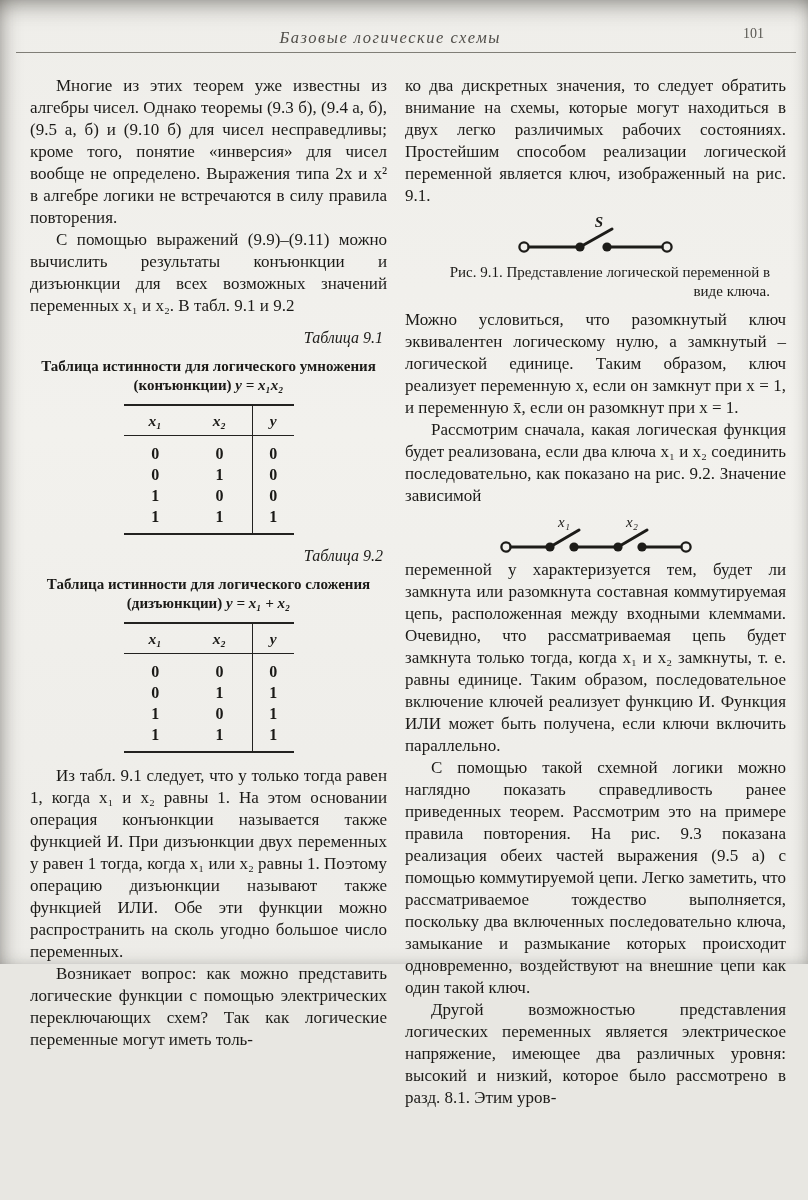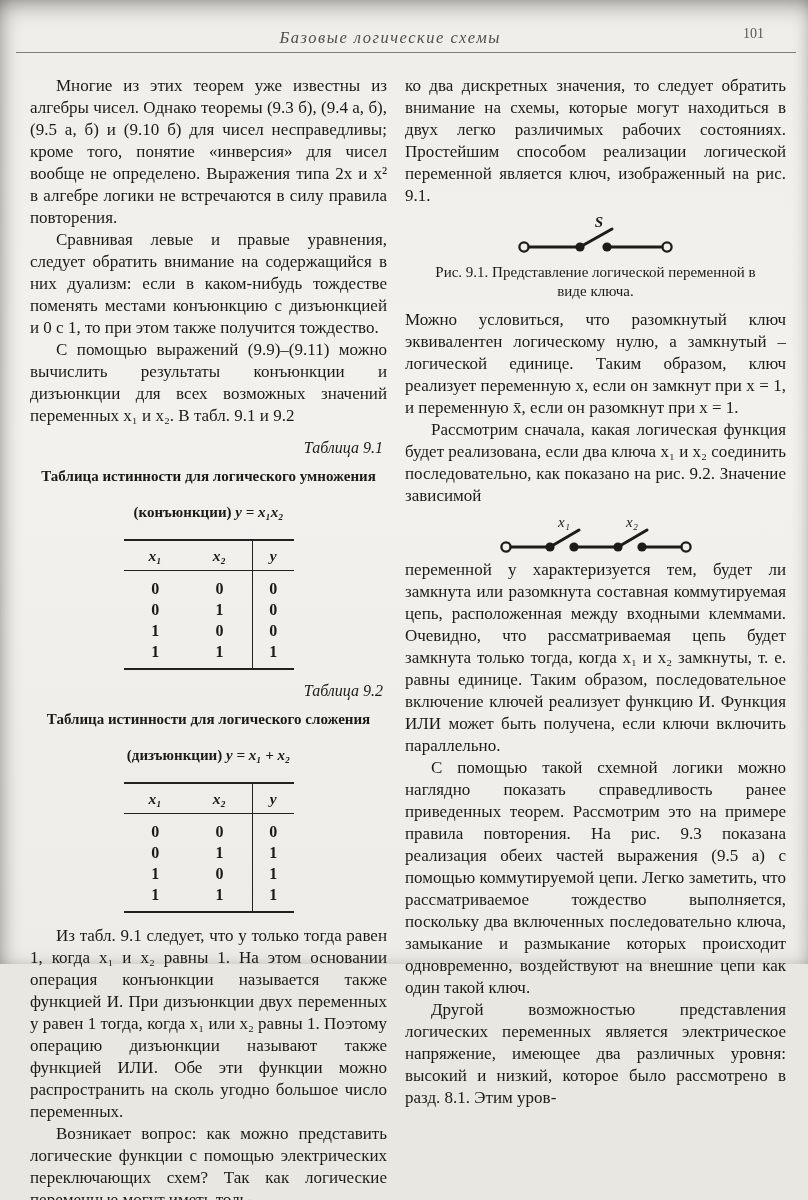--- a/index.html
+++ b/index.html
@@ -29,55 +29,54 @@
   }
   .hdr-page{position:absolute;right:22px;top:0;font-size:14px;color:#5a5853;}
   .hdr-rule{margin:2px 0 0 -14px;width:780px;border-bottom:1.6px solid #807e77;}
   .columns{display:flex;gap:18px;padding-top:22px;}
   .col-l{width:357px;flex:none;}
   .col-r{flex:1;min-width:0;}
   p.body{margin:0;font-size:17px;line-height:22px;text-align:justify;text-justify:inter-word;}
   p.indent{text-indent:26px;}
   .tbl-label{font-style:italic;font-size:16px;text-align:right;margin:12px 4px 10px 0;}
   .tbl-title{font-weight:bold;font-size:15px;line-height:19px;text-align:center;margin:0;}
-  .tbl-formula{font-weight:bold;font-size:15px;line-height:19px;text-align:center;margin:17px;}
+  .tbl-formula{font-weight:bold;font-size:15px;line-height:19px;text-align:center;margin:0;}
   .tbl-formula .math{font-style:italic;font-weight:600;}
   table.truth{
     border-collapse:collapse;margin:9px auto 0;width:170px;
     border-top:2.4px solid #232220;border-bottom:2.4px solid #232220;
   }
   table.truth th{
     font-style:italic;font-weight:bold;font-size:15.5px;text-align:center;
     padding:6px 0 5px;border-bottom:1.8px solid #232220;
   }
   table.truth td{font-size:16px;text-align:center;padding:1.5px 0;font-weight:600;}
   table.truth tr.first td{padding-top:9px;}
   table.truth tr.last td{padding-bottom:7px;}
   table.truth .ycol{border-left:1.9px solid #232220;}
   .figure{margin:10px 0 0;}
   .fig-art{display:block;margin:0 auto;}
-  .fig-cap{font-size:15px;line-height:19px;text-align:center;margin:4px 16px 8px;}
+  .fig-cap{font-size:15px;line-height:19px;text-align:right;margin:4px 16px 8px;}
   .fig-label{font-style:italic;font-size:15px;font-weight:600;}
 </style>
 </head>
 <body>
 
 <div class="page">
 
   <div class="hdr">
     <span class="hdr-title">Базовые логические схемы</span>
     <span class="hdr-page">101</span>
   </div>
   <div class="hdr-rule"></div>
 
   <div class="columns">
 
     <div class="col-l">
       <p class="body indent">Многие из этих теорем уже известны из алгебры чисел. Однако теоремы (9.3 б), (9.4 а, б), (9.5 а, б) и (9.10 б) для чисел несправедливы; кроме того, понятие «инверсия» для чисел вообще не определено. Выражения типа 2x и x² в алгебре логики не встречаются в силу правила повторения.</p>
-      <p class="body indent">Сравнивая левые и правые уравнения, следует обратить внимание на содержащийся в них дуализм: если в каком-нибудь тождестве поменять местами конъюнкцию с дизъюнкцией и 0 с 1, то при этом также получится тождество.</p>
       <p class="body indent">С помощью выражений (9.9)–(9.11) можно вычислить результаты конъюнкции и дизъюнкции для всех возможных значений переменных x₁ и x₂. В табл. 9.1 и 9.2</p>
 
       <div class="tbl-label">Таблица 9.1</div>
       <p class="tbl-title">Таблица истинности для логического умножения</p>
       <p class="tbl-formula">
         <span>(конъюнкции)</span>
         <span class="math">y = x₁x₂</span>
       </p>
       <table class="truth">
         <tbody>

